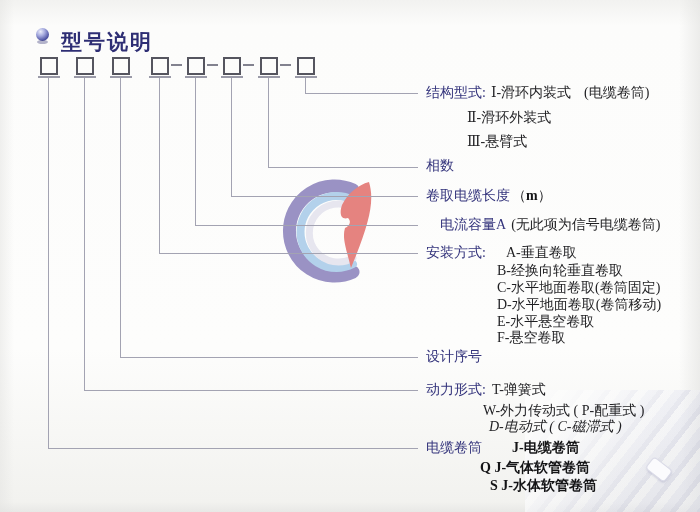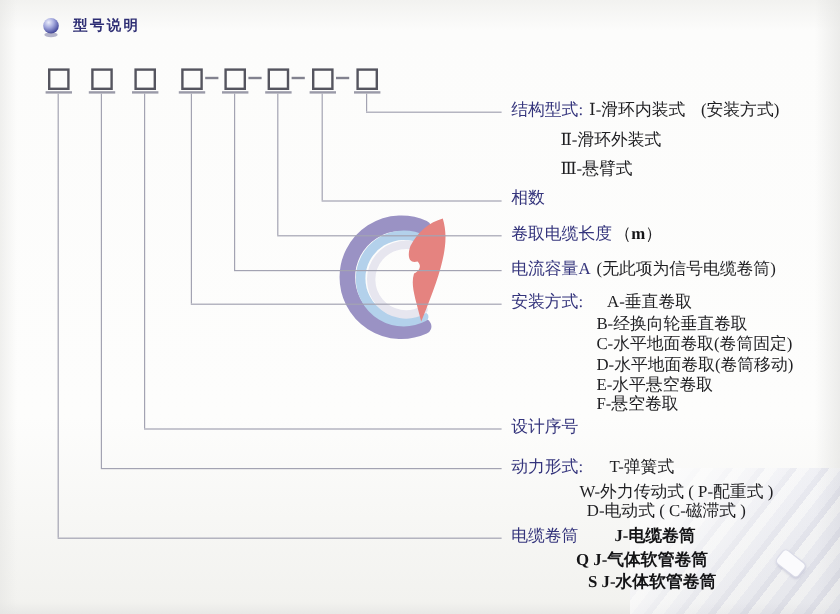--- a/index.html
+++ b/index.html
@@ -9,22 +9,22 @@
       linear-gradient(90deg, rgba(228,228,226,.55) 0%, rgba(255,255,255,0) 2%, rgba(255,255,255,0) 97%, rgba(225,225,223,.6) 100%),
       linear-gradient(180deg,#f2f2f0 0%,#fcfcfb 5%,#fdfdfc 68%,#f2f2ef 98%,#e8e8e6 100%);
     font-family:"Liberation Serif","DejaVu Serif",serif;
   }
   
   .sec-hdr{position:absolute;display:flex;align-items:center;gap:12px;}
   .sphere{width:13px;height:13px;border-radius:50%;position:relative;flex:0 0 auto;
     background:radial-gradient(circle at 35% 28%, #eceefb 0%, #a3a8dd 35%, #4b50a0 72%, #323880 100%);}
   .sphere::after{content:"";position:absolute;left:1px;right:1px;bottom:-3px;height:4px;border-radius:50%;
     background:rgba(70,70,130,.40);}
-  .sec-title{font-family:Liberation Sans, sans-serif;font-weight:700;font-size:12px;
-    color:#2e2e74;letter-spacing:2px;}
+  .sec-title{font-family:Liberation Sans, sans-serif;font-weight:700;font-size:21px;
+    color:#2e2e74;letter-spacing:2px;margin-top:15px;}
   
   .mbox{position:absolute;width:14px;height:14px;border:2px solid #55555f;background:transparent;}
   .uline{position:absolute;height:2px;background:#9a9aa8;}
   .dash{position:absolute;height:2px;background:#82828f;}
   .vline{position:absolute;width:1px;background:#a3a3b2;}
   .hline{position:absolute;height:1px;background:#a3a3b2;}
   .lrow{position:absolute;height:20px;line-height:20px;font-size:14px;white-space:nowrap;}
   .lrow .cat{color:#34347c;}
   .lrow .txt{color:#1f1f22;}
   .lrow .b{color:#141416;font-weight:700;}
@@ -92,35 +92,35 @@
       <div class="vline" style="left: 195px; top: 78px; height: 147px;"></div>
       <div class="hline" style="left: 195px; top: 225px; width: 223px;"></div>
       <div class="vline" style="left: 159px; top: 78px; height: 175px;"></div>
       <div class="hline" style="left: 159px; top: 253px; width: 259px;"></div>
       <div class="vline" style="left: 120px; top: 78px; height: 279px;"></div>
       <div class="hline" style="left: 120px; top: 357px; width: 298px;"></div>
       <div class="vline" style="left: 84px; top: 78px; height: 312px;"></div>
       <div class="hline" style="left: 84px; top: 390px; width: 334px;"></div>
       <div class="vline" style="left: 48px; top: 78px; height: 370px;"></div>
       <div class="hline" style="left: 48px; top: 448px; width: 370px;"></div>
-      <div class="lrow" style="left: 426px; top: 83px;"><span class="cat">结构型式:</span><span class="txt" style="margin-left: 5px;">Ⅰ-滑环内装式</span><span class="txt" style="margin-left: 13px;">(安装方式)</span></div>
+      <div class="lrow" style="left: 426px; top: 83px;"><span class="cat">结构型式:</span><span class="txt" style="margin-left: 5px;">Ⅰ-滑环内装式</span><span class="txt" style="margin-left: 13px;">(电缆卷筒)</span></div>
       <div class="lrow" style="left: 467px; top: 108px;"><span class="txt">Ⅱ-滑环外装式</span></div>
       <div class="lrow" style="left: 467px; top: 132px;"><span class="txt">Ⅲ-悬臂式</span></div>
       <div class="lrow" style="left: 426px; top: 156px;"><span class="cat">相数</span></div>
       <div class="lrow" style="left: 426px; top: 186px;"><span class="cat">卷取电缆长度</span><span class="txt" style="margin-left: 2px;">（</span><span class="b">m</span><span class="txt">）</span></div>
-      <div class="lrow" style="left: 426px; top: 215px;"><span class="cat">电流容量A</span><span class="txt" style="margin-left: 5px;">(无此项为信号电缆卷筒)</span></div>
+      <div class="lrow" style="left: 440px; top: 215px;"><span class="cat">电流容量A</span><span class="txt" style="margin-left: 5px;">(无此项为信号电缆卷筒)</span></div>
       <div class="lrow" style="left: 426px; top: 243px;"><span class="cat">安装方式:</span><span class="txt" style="margin-left: 20px;">A-垂直卷取</span></div>
       <div class="lrow" style="left: 497px; top: 261px; text-align: center;"><span class="txt">B-经换向轮垂直卷取</span></div>
       <div class="lrow" style="left: 497px; top: 278px;"><span class="txt">C-水平地面卷取(卷筒固定)</span></div>
       <div class="lrow" style="left: 497px; top: 295px;"><span class="txt">D-水平地面卷取(卷筒移动)</span></div>
       <div class="lrow" style="left: 497px; top: 312px;"><span class="txt">E-水平悬空卷取</span></div>
       <div class="lrow" style="left: 497px; top: 328px;"><span class="txt">F-悬空卷取</span></div>
       <div class="lrow" style="left: 426px; top: 347px;"><span class="cat">设计序号</span></div>
-      <div class="lrow" style="left: 426px; top: 380px;"><span class="cat">动力形式:</span><span class="txt" style="margin-left: 22px;">T-弹簧式</span></div>
+      <div class="lrow" style="left: 426px; top: 380px;"><span class="cat">动力形式:</span><span class="txt" style="margin-left: 6px;">T-弹簧式</span></div>
       <div class="lrow" style="left: 483px; top: 401px;"><span class="txt">W-外力传动式 ( P-配重式 )</span></div>
-      <div class="lrow" style="left: 489px; top: 417px;"><span class="txt">D-电动式 ( C-磁滞式 )</span></div>
+      <div class="lrow" style="left: 489px; top: 417px; font-style: italic;"><span class="txt">D-电动式 ( C-磁滞式 )</span></div>
       <div class="lrow" style="left: 426px; top: 438px;"><span class="cat">电缆卷筒</span><span class="b" style="margin-left: 30px;">J-电缆卷筒</span></div>
       <div class="lrow" style="left: 480px; top: 458px;"><span class="b">Q J-气体软管卷筒</span></div>
       <div class="lrow" style="left: 490px; top: 476px; text-align: center;"><span class="b">S J-水体软管卷筒</span></div>
     </div>
 
 
 </div>
 
 </body></html>

